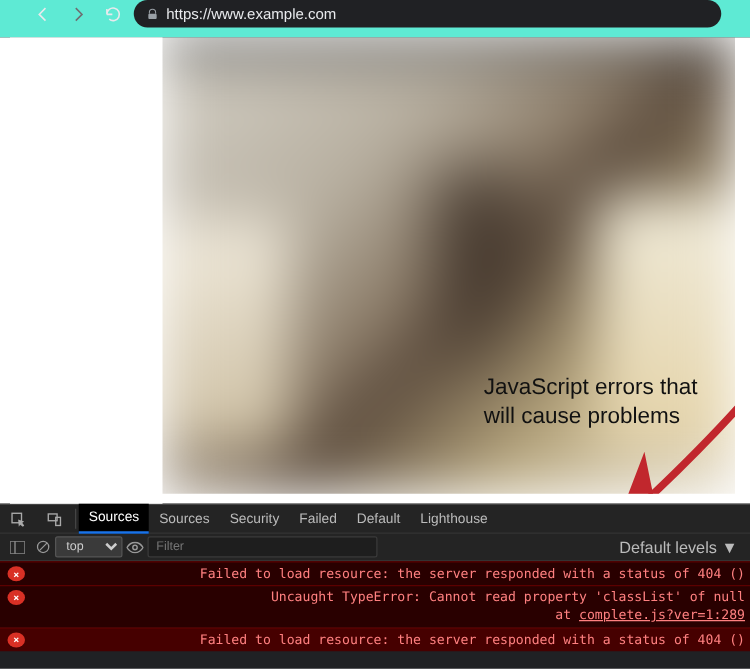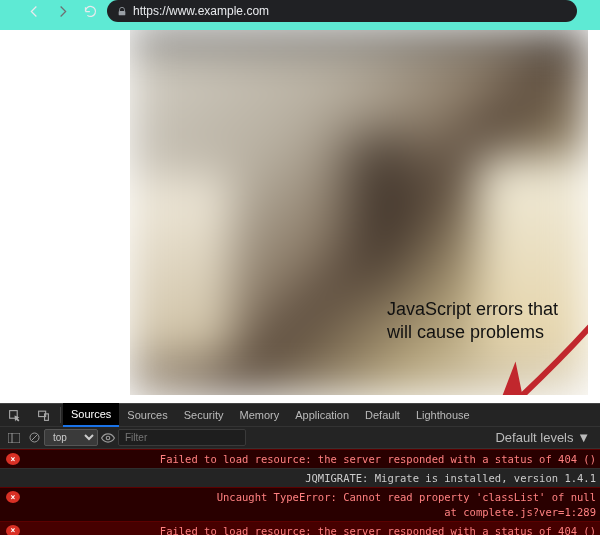--- a/index.html
+++ b/index.html
@@ -18,31 +18,31 @@
   .arrow { position:absolute; }
   .devtools { background:#242424; color:#ccc; font-size:11px; }
   .dt-tabs { height: 24px; display:flex; align-items:center; border-top:1px solid #444; border-bottom:1px solid #333; }
   .dt-icon, .dt-tab { padding: 0 8px; height:24px; display:flex; align-items:center; color:#bbb; cursor:pointer; }
   .dt-icon { color:#aaa; }
   .dt-tab.active { color:#fff; border-bottom:2px solid #1a73e8; background:#000; }
   .dt-sep { width:1px; height:16px; background:#444; margin:0 2px;}
   .dt-filter { height:22px; display:flex; align-items:center; gap:0; padding:0 4px; border-bottom:1px solid #333;}
   .df-btn { width:20px; height:18px; display:flex; align-items:center; justify-content:center; color:#999; }
   .df-sel { background:#3a3a3a; border:1px solid #555; color:#ccc; font-size:10px; padding:1px 14px 1px 4px; border-radius:2px; }
-  .df-filter-input { background:#1e1e1e; border:1px solid #3a3a3a; color:#999; font-size:10px; padding:2px 6px; width:128px; border-radius:2px;}
+  .df-filter-input { background:#1e1e1e; border:1px solid #3a3a3a; color:#999; font-size:10px; padding:2px 6px; width:184px; border-radius:2px;}
   .df-right { margin-left:auto; color:#bbb; font-size:13px; padding-right:6px; display:flex; align-items:center; gap:4px;}
   .log { font-family: Menlo, Consolas, monospace; font-size:10.5px; }
   .row { display:flex; align-items:flex-start; padding:2px 4px; border-top:1px solid rgba(255,255,255,.05); }
   .row.err { background:#290000; color:#ff8080; border-top:1px solid #5c0000;}
   .row.err.sel { background:#460000; }
   .row.info { color:#ccc; background:#242424;}
   .ricon { width:14px; height:12px; margin:1px 4px 0 2px; border-radius:50%; flex:none; display:flex; align-items:center; justify-content:center; font-size:8px; font-weight:bold;}
   .ricon.e { background:#d93025; color:#fff; }
   .rtxt { flex:1; white-space:pre-wrap; word-break:break-word; line-height:1.35;text-align:right;}
-  .link { cursor:pointer;}
+  .link { text-decoration: underline; cursor:pointer;}
   svg { display:block; }
 </style>
 </head>
 <body>
 
 <div class="toolbar">
   <div class="nav-btn">
     <svg width="15" height="15" viewBox="0 0 24 24">
         <path d="M15 4l-8 8 8 8" stroke="currentColor" stroke-width="2" fill="none"></path>
       </svg>
@@ -105,22 +105,21 @@
       <svg width="13" height="13" viewBox="0 0 24 24">
           <rect x="3" y="4" width="13" height="10" stroke="currentColor" fill="none" stroke-width="2"></rect>
           <rect x="14" y="9" width="7" height="12" stroke="currentColor" fill="none" stroke-width="2"></rect>
         </svg>
     </div>
     <div class="dt-sep"></div>
     <div id="tabs-slot" style="display: flex;">
         <div class="dt-tab active">Sources</div>
         <div class="dt-tab">Sources</div>
         <div class="dt-tab">Security</div>
-        <div class="dt-tab">Memory</div>
-        <div class="dt-tab">Application</div>
+        <div class="dt-tab">Failed</div>
         <div class="dt-tab">Default</div>
         <div class="dt-tab">Lighthouse</div>
       </div>
   </div>
   <div class="dt-filter">
     <div class="df-btn">
       <svg width="12" height="10">
           <rect x="0" y="0" width="12" height="10" stroke="#999" fill="none"></rect>
           <line x1="4" y1="0" x2="4" y2="10" stroke="#999"></line>
         </svg>
@@ -141,24 +140,20 @@
     <input class="df-filter-input" placeholder="Filter" style="">
     <div class="df-right">
       <span><span>Default levels</span> ▼</span>
     </div>
   </div>
   <div class="log" id="log-slot">
       <div class="row err">
         <div class="ricon e">×</div>
         <div class="rtxt">Failed to load resource: the server responded with a status of 404 ()</div>
       </div>
-      <div class="row info">
-        <div class="ricon "></div>
-        <div class="rtxt">JQMIGRATE: Migrate is installed, version 1.4.1</div>
-      </div>
       <div class="row err">
         <div class="ricon e">×</div>
         <div class="rtxt">Uncaught TypeError: Cannot read property 'classList' of null
     at <span class="link">complete.js?ver=1:289</span></div>
       </div>
       <div class="row err sel">
         <div class="ricon e">×</div>
         <div class="rtxt">Failed to load resource: the server responded with a status of 404 ()</div>
       </div>
     </div>

